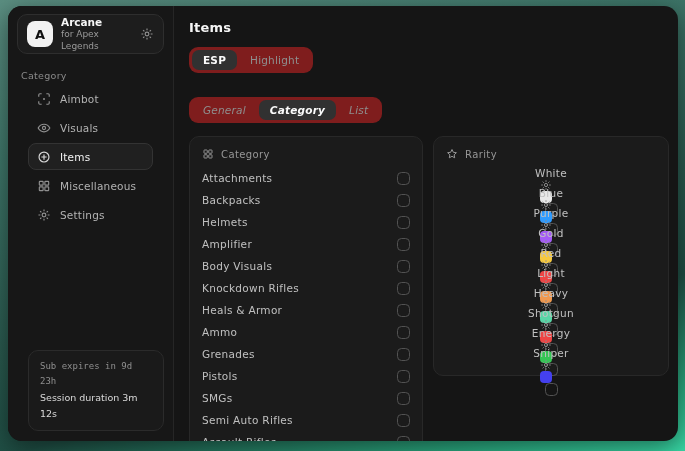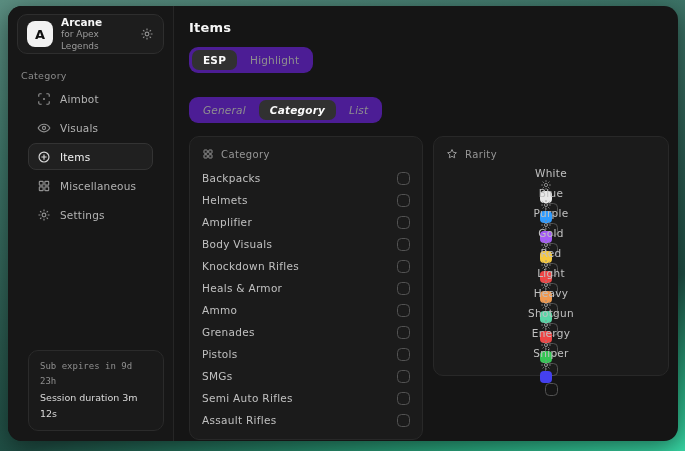--- a/index.html
+++ b/index.html
@@ -35,21 +35,21 @@
   .nav-item.active { background:#202020; border-color:#333; color:#f2f2f2; }
   .nav-item.active .icon { color:#d8d8d8; }
   .icon svg { width:100%; height:100%; display:block; }
   .sidebar-footer { margin-top:auto; margin:auto 9px 10px 20px; background:#1a1a1a; border:1px solid #2b2b2b;
                     border-radius:10px; padding:8px 11px; line-height:1.7; }
   .footer-line1 { font-size:9px; color:#8f8f8f; font-family:"DejaVu Sans Mono","Liberation Mono",monospace; }
   .footer-line2 { font-size:9.5px; color:#d9d9d9; }
   
   .main { flex:1; padding:14px 9px 0 15px; position:relative; }
   .page-title { font-size:13px; font-weight:bold; color:#f5f5f5; letter-spacing:.2px; }
-  .segmented { display:inline-flex; background:#4c1d95; border-radius:9px; padding:3px; gap:2px; }
+  .segmented { display:inline-flex; background:#7f1d1d; border-radius:9px; padding:3px; gap:2px; }
   .seg { font-size:10.5px; color:#8f8f8f; padding:4px 11px; border-radius:7px; cursor:pointer; letter-spacing:.2px;}
   .seg.active { background:#313131; color:#fafafa; font-weight:bold; }
   .toggle-row { margin-top:12px; }
   .tabs-row { margin-top:24px;font-style:italic; }
   .panels { margin-top:13px; display:flex; gap:10px; align-items:flex-start; }
   .panel { background:#1b1b1b; border:1px solid #282828; border-radius:10px; padding:11px 12px 8px 12px; }
   .panel-category { width:234px; }
   .panel-rarity { width:236px; }
   .panel-header { display:flex; align-items:center; gap:7px; color:#969696; font-size:10px;
                   letter-spacing:.4px; margin-bottom:7px; }
@@ -173,20 +173,24 @@
               <svg viewBox="0 0 24 24" fill="none" stroke="currentColor" stroke-width="2">
                 <rect x="4" y="4" width="6.5" height="6.5" rx="1"></rect>
                 <rect x="13.5" y="4" width="6.5" height="6.5" rx="1"></rect>
                 <rect x="4" y="13.5" width="6.5" height="6.5" rx="1"></rect>
                 <rect x="13.5" y="13.5" width="6.5" height="6.5" rx="1"></rect>
               </svg>
             </span>
           <span>Category</span>
         </div>
         <div>
+  <div class="prow">
+    <span class="prow-label">Attachments</span>
+    <span class="checkbox"></span>
+  </div>
 
   <div class="prow">
     <span class="prow-label">Backpacks</span>
     <span class="checkbox"></span>
   </div>
 
   <div class="prow">
     <span class="prow-label">Helmets</span>
     <span class="checkbox"></span>
   </div>

